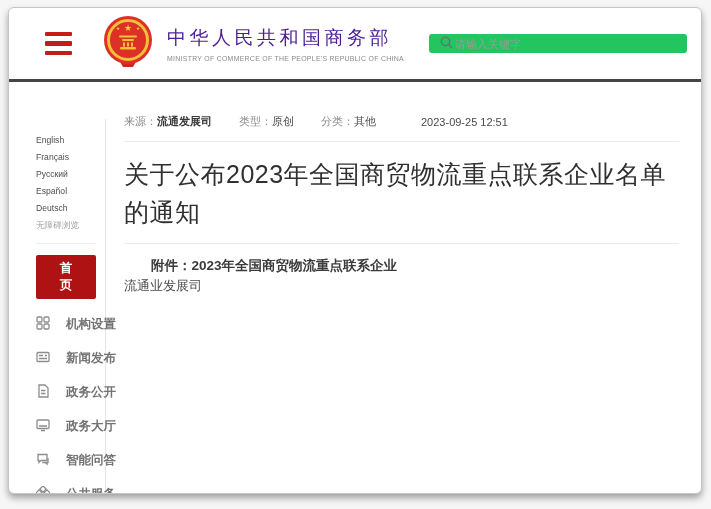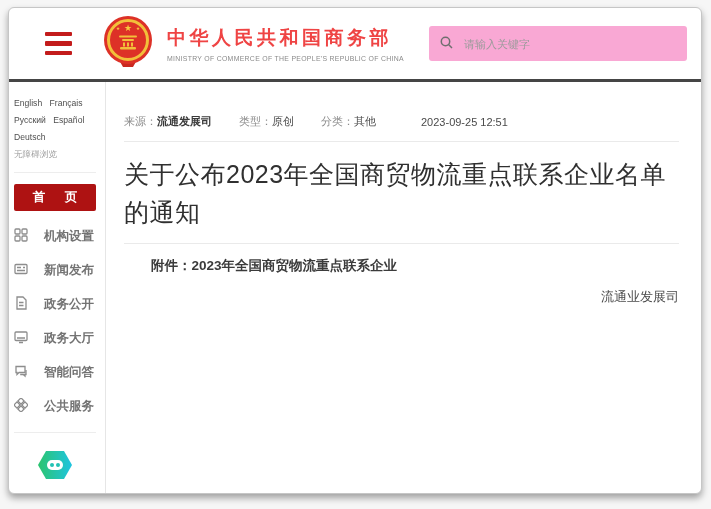--- a/index.html
+++ b/index.html
@@ -21,32 +21,32 @@
     display:flex; flex-direction:column;
     box-sizing:border-box;
   }
 
   
   .header { height:71px; flex:0 0 71px; display:flex; align-items:center; padding:0 14px 0 36px; }
   .hamburger { display:flex; flex-direction:column; gap:5px; cursor:pointer; }
   .hamburger i { display:block; width:27px; height:4.5px; background:#c31c1c; border-radius:1px; }
   .logo { display:flex; align-items:center; margin-left:30px; cursor:pointer; }
   .titles { margin-left:13px; }
-  .site-title { font-size:19px; font-weight:700; letter-spacing:3.5px; color:#ef4444; white-space:nowrap; }
+  .site-title { font-size:19px; font-weight:400; letter-spacing:3.5px; color:#4c1d95; white-space:nowrap; }
   .site-sub { font-size:6.9px; color:#8a8a8a; margin-top:4px; letter-spacing:0.3px; white-space:nowrap; }
-  .search { margin-left:auto; width:236px; height:35px; background:#f9a8d4; border-radius:3px; display:flex; align-items:center; padding:0 11px; gap:9px; }
+  .search { margin-left:auto; width:236px; height:19px; background:#22c55e; border-radius:3px; display:flex; align-items:center; padding:0 11px; gap:0; }
   .search input { border:none; outline:none; background:transparent; font-size:11px; color:#555; width:100%; font-family:"Liberation Sans",sans-serif; }
   .search input::placeholder { color:#9b9b9b; }
   .header-divider { height:3px; background:#454545; flex:0 0 3px; }
 
   
   .page-body { flex:1; display:flex; min-height:0; }
 
   
-  .sidebar { width:97px; flex:0 0 97px; border-right:1px solid #e6e6e6; box-sizing:border-box; padding:13px 9px 0 5px; display:flex; flex-direction:column; }
+  .sidebar { width:97px; flex:0 0 97px; border-right:1px solid #e6e6e6; box-sizing:border-box; padding:13px 9px 0 27px; display:flex; flex-direction:column;margin-top:37px; }
   .langs { font-size:8.6px; color:#4f4f4f; line-height:17px; }
   .langs span { margin-right:5px; cursor:pointer; }
   .a11y { font-size:8.6px; color:#9c9c9c; margin-top:3px; cursor:pointer; }
   .side-rule { border-top:1px solid #ededed; margin:11px 0 0 0; }
   .home-btn { margin-top:11px; background:#ae1212; color:#fff; font-size:12.5px; font-weight:700; text-align:center; padding:5px 0 5px 8px; letter-spacing:8px; border-radius:2px; cursor:pointer; }
   .menu-item { display:flex; align-items:flex-start; gap:16px; margin-top:17px; font-size:12.5px; font-weight:700; color:#737373; cursor:pointer; white-space:nowrap; }
   .mi-icon { display:flex; align-items:center; }
   .mi-icon svg { stroke:#8d8d8d; fill:none; stroke-width:1.3; }
   .qa { text-align:center; margin-top:17px; padding-top:15px; border-top:1px solid #ededed; cursor:pointer; }
   .qa-label { font-size:11px; color:#666; margin-top:7px; }
@@ -58,21 +58,21 @@
   .breadcrumb .crumb { cursor:pointer; }
   .meta { margin-top:15px; font-size:11px; color:#8b8b8b; display:flex; align-items:center; }
   .meta .grp { margin-right:27px; white-space:nowrap; }
   .meta .val { color:#4a4a4a; }
   .meta .val.strong { font-weight:700; color:#3a3a3a; }
   .meta .time { color:#4a4a4a; margin-left:18px; white-space:nowrap; }
   .rule { border-top:1px solid #eaeaea; margin-top:12px; }
   .article-title { font-size:25px; font-weight:400; color:#303030; line-height:38px; margin:13px 0 12px 0; letter-spacing:0.5px; }
   .para { margin-top:15px; font-size:13.5px; color:#404040; line-height:28px; text-indent:2em; text-align:justify; }
   .attach { margin-top:13px; font-size:13.5px; font-weight:700; color:#3b3b3b; text-indent:2em; cursor:pointer; }
-  .sig { margin-top:11px; text-align:right; font-size:13px; color:#4a4a4a; line-height:22px; }
+  .sig { margin-top:0; text-align:left; font-size:13px; color:#4a4a4a; line-height:22px; }
 </style>
 </head>
 <body>
 
 <div class="card">
 
   <div class="header">
     <div class="hamburger">
         <i></i>
         <i></i>

